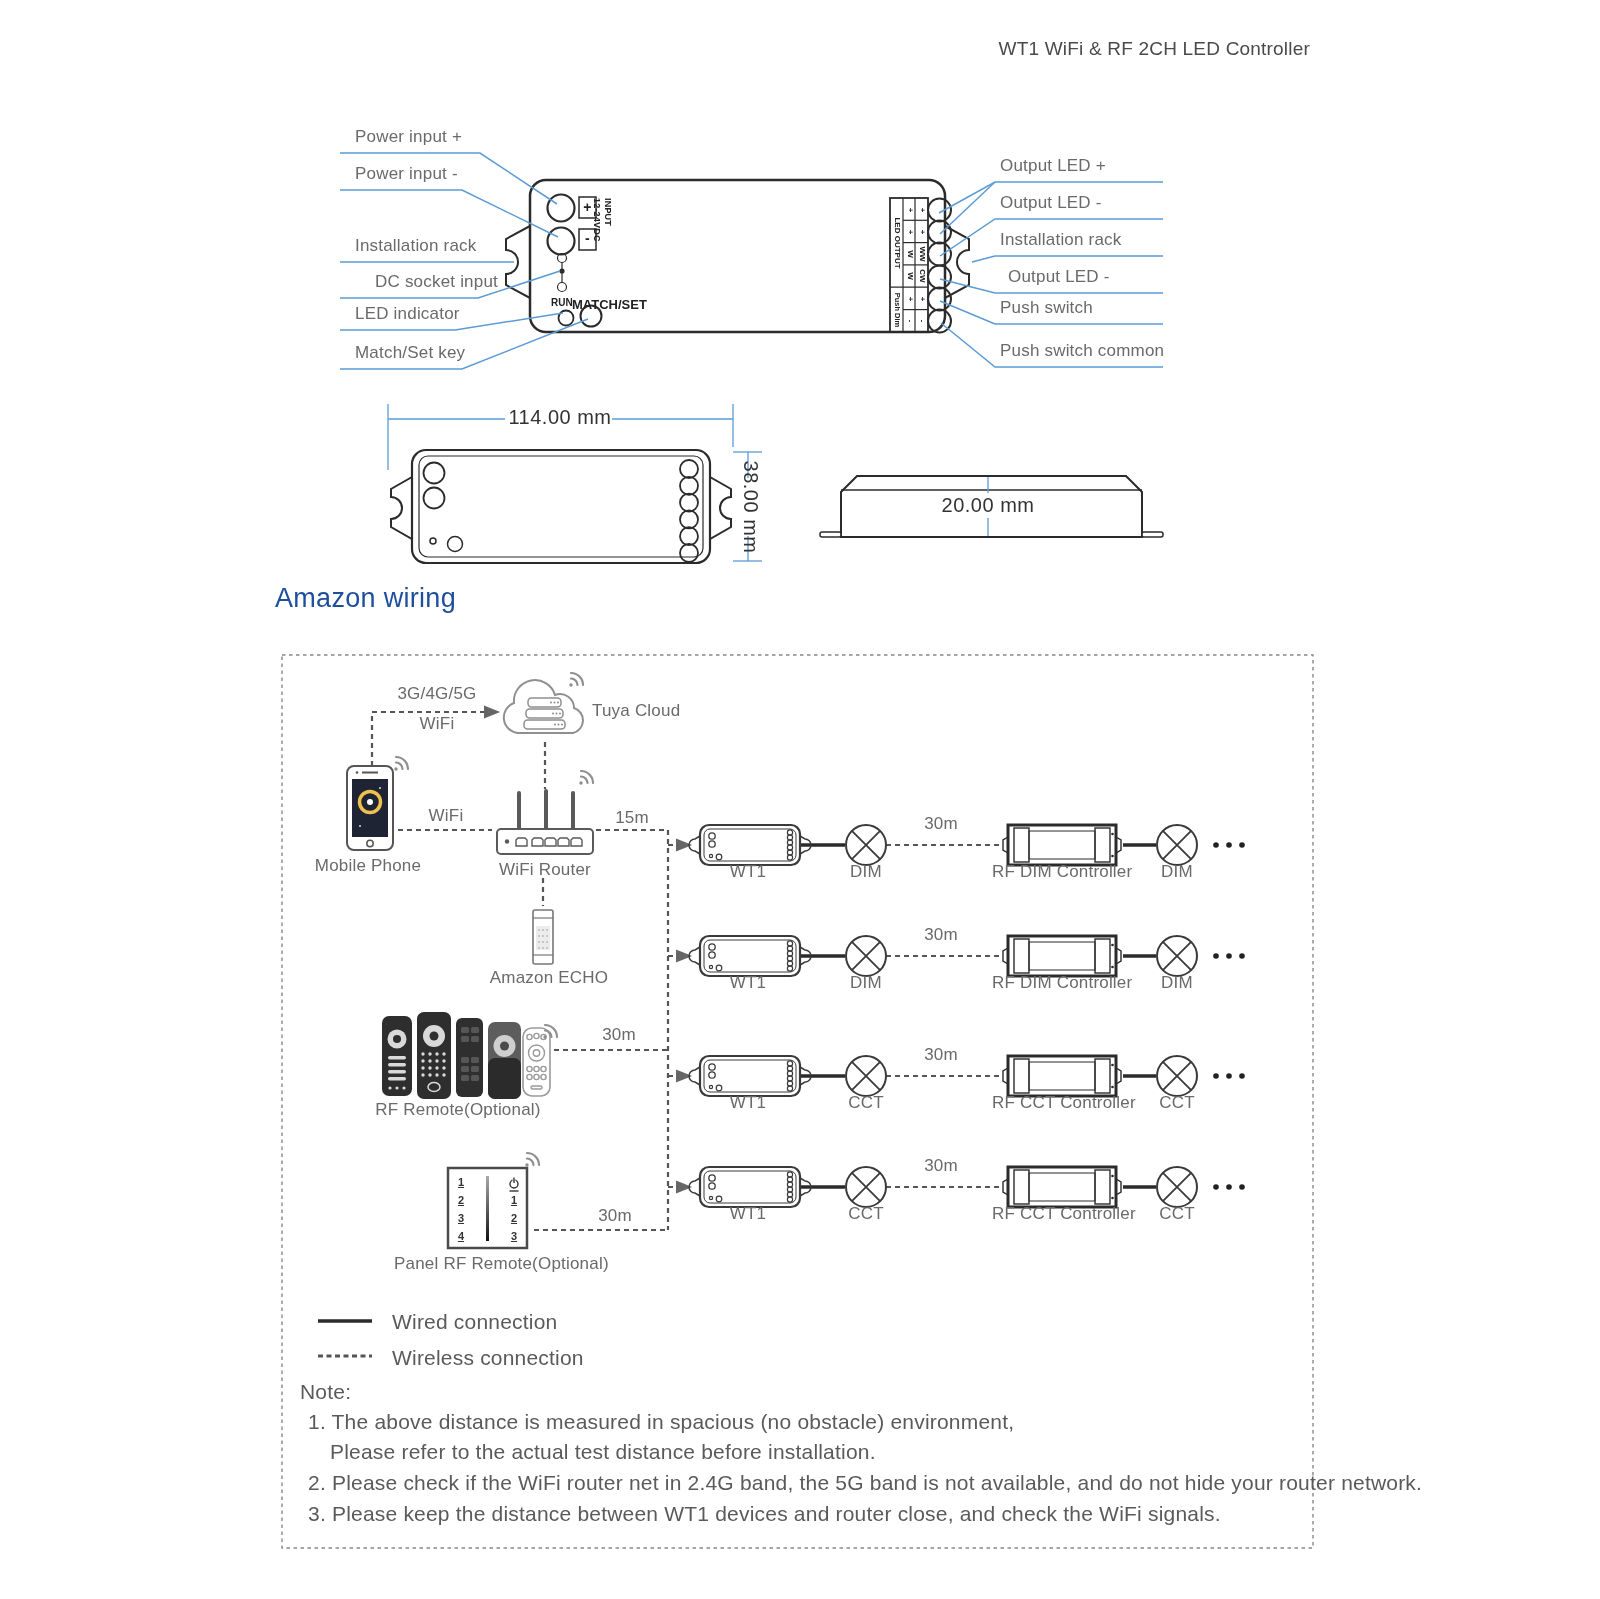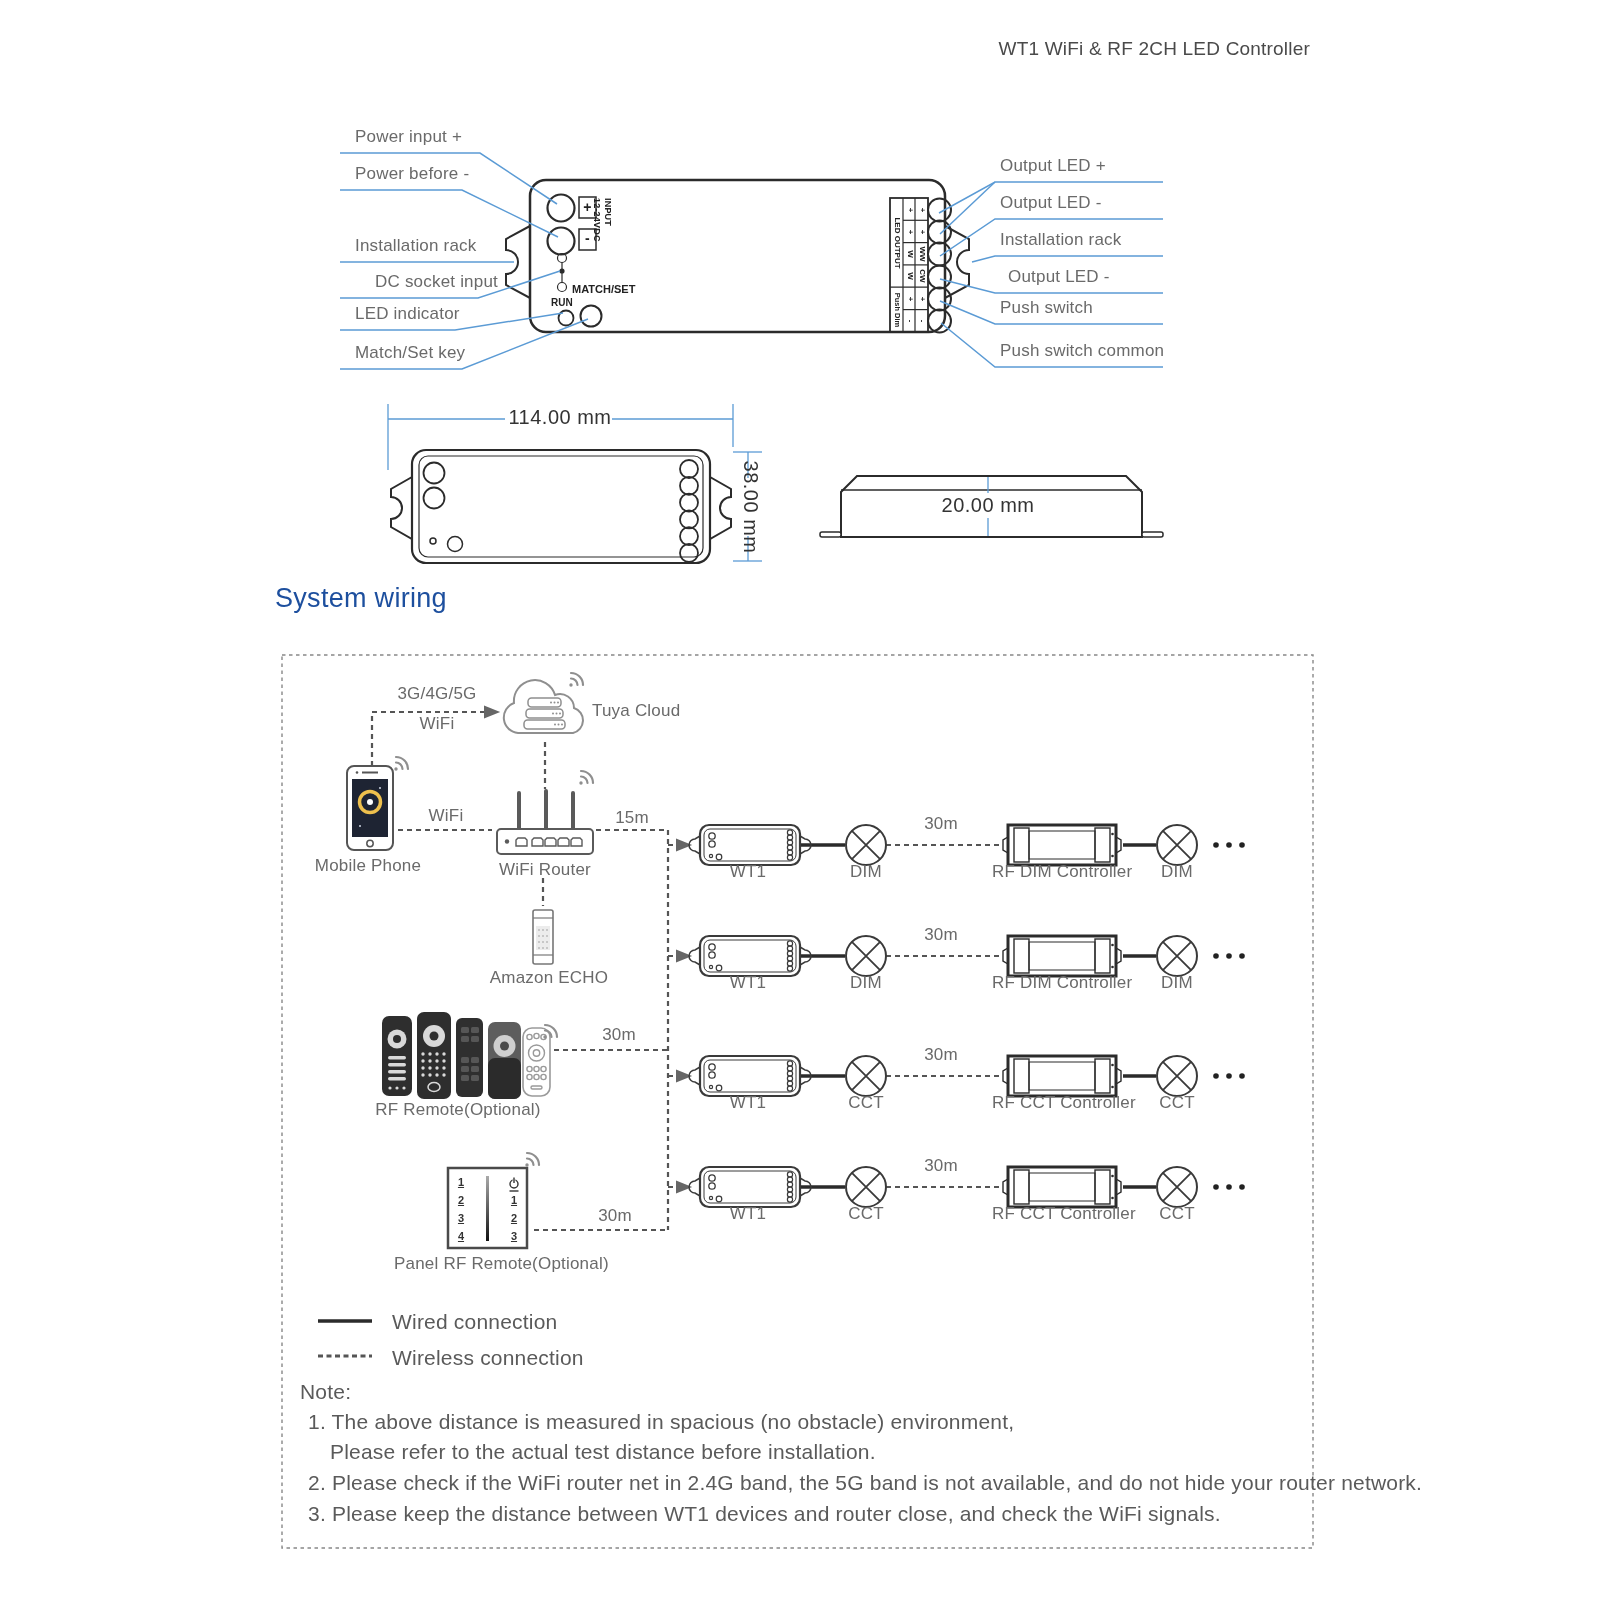--- a/index.html
+++ b/index.html
@@ -377,61 +377,61 @@
     </g>
   </g>
 
   <line x1="318" y1="1321" x2="372" y2="1321" stroke="#2b2b2b" stroke-width="3.5"></line>
   <line x1="318" y1="1356" x2="372" y2="1356" stroke="#555" stroke-width="2.8" stroke-dasharray="5,3.5"></line>
 </svg>
 
 <div class="t hdr" style="right:290px;top:38px">WT1  WiFi &amp; RF 2CH LED Controller</div>
 
 <div class="t" style="left:355px;top:127px">Power input +</div>
-<div class="t" style="left:355px;top:164px">Power before -</div>
+<div class="t" style="left:355px;top:164px">Power input -</div>
 <div class="t" style="left:355px;top:236px">Installation rack</div>
 <div class="t" style="left:375px;top:272px">DC socket input</div>
 <div class="t" style="left:355px;top:304px">LED indicator</div>
 <div class="t" style="left:355px;top:343px">Match/Set key</div>
 
 <div class="t" style="left:1000px;top:156px">Output LED +</div>
 <div class="t" style="left:1000px;top:193px">Output LED -</div>
 <div class="t" style="left:1000px;top:230px">Installation rack</div>
 <div class="t" style="left:1008px;top:267px">Output LED -</div>
 <div class="t" style="left:1000px;top:298px">Push switch</div>
 <div class="t" style="left:1000px;top:341px">Push switch common</div>
 
 <div class="t pm tc" style="left:579px;top:199px;width:17px">+</div>
 <div class="t pm tc" style="left:579px;top:230px;width:17px">-</div>
 <div class="t rot" style="left:613px;top:198px;width:58px;color:#222;font-weight:bold;font-size:9px;line-height:11px">
   <div>INPUT</div>
   <div>12-24VDC</div>
 </div>
 <div class="t mini" style="left:551px;top:297px;font-size:10px">RUN</div>
-<div class="t mini" style="left:572px;top:283px;font-size:11px">MATCH/SET</div>
+<div class="t mini" style="left:572px;top:297px;font-size:13px">MATCH/SET</div>
 <div class="t mini rot tc" style="left:902px;top:200px;width:86px">LED OUTPUT</div>
 <div class="t mini rot tc" style="left:902px;top:289px;width:42px;font-size:7.5px">Push Dim</div>
 <div class="t mini rot tc" style="left:915px;top:201px;width:18px">+</div>
 <div class="t mini rot tc" style="left:927px;top:201px;width:18px">+</div>
 <div class="t mini rot tc" style="left:915px;top:223px;width:18px">+</div>
 <div class="t mini rot tc" style="left:927px;top:223px;width:18px">+</div>
 <div class="t mini rot tc" style="left:915px;top:245px;width:18px">W</div>
 <div class="t mini rot tc" style="left:927px;top:245px;width:18px">WW</div>
 <div class="t mini rot tc" style="left:915px;top:267px;width:18px">W</div>
 <div class="t mini rot tc" style="left:927px;top:267px;width:18px">CW</div>
 <div class="t mini rot tc" style="left:915px;top:290px;width:18px">+</div>
 <div class="t mini rot tc" style="left:927px;top:290px;width:18px">+</div>
 <div class="t mini rot tc" style="left:915px;top:312px;width:18px">-</div>
 <div class="t mini rot tc" style="left:927px;top:312px;width:18px">-</div>
 
 <div class="t dim tc" style="left:505px;top:406px;width:110px">114.00 mm</div>
 <div class="t dim rot tc" style="left:762px;top:458px;width:98px">38.00 mm</div>
 <div class="t dim tc" style="left:938px;top:494px;width:100px">20.00 mm</div>
 
-<div class="t title" style="left:275px;top:583px">System wiring</div>
+<div class="t title" style="left:275px;top:583px">Amazon wiring</div>
 <div class="t tc" style="left:377px;top:684px;width:120px">3G/4G/5G</div>
 <div class="t tc" style="left:377px;top:714px;width:120px">WiFi</div>
 <div class="t" style="left:592px;top:701px">Tuya Cloud</div>
 <div class="t tc" style="left:308px;top:856px;width:120px">Mobile Phone</div>
 <div class="t tc" style="left:414px;top:806px;width:64px">WiFi</div>
 <div class="t tc" style="left:485px;top:860px;width:120px">WiFi Router</div>
 <div class="t tc" style="left:602px;top:808px;width:60px">15m</div>
 <div class="t tc" style="left:489px;top:968px;width:120px">Amazon ECHO</div>
 <div class="t tc" style="left:368px;top:1100px;width:180px">RF Remote(Optional)</div>
 <div class="t tc" style="left:589px;top:1025px;width:60px">30m</div>

